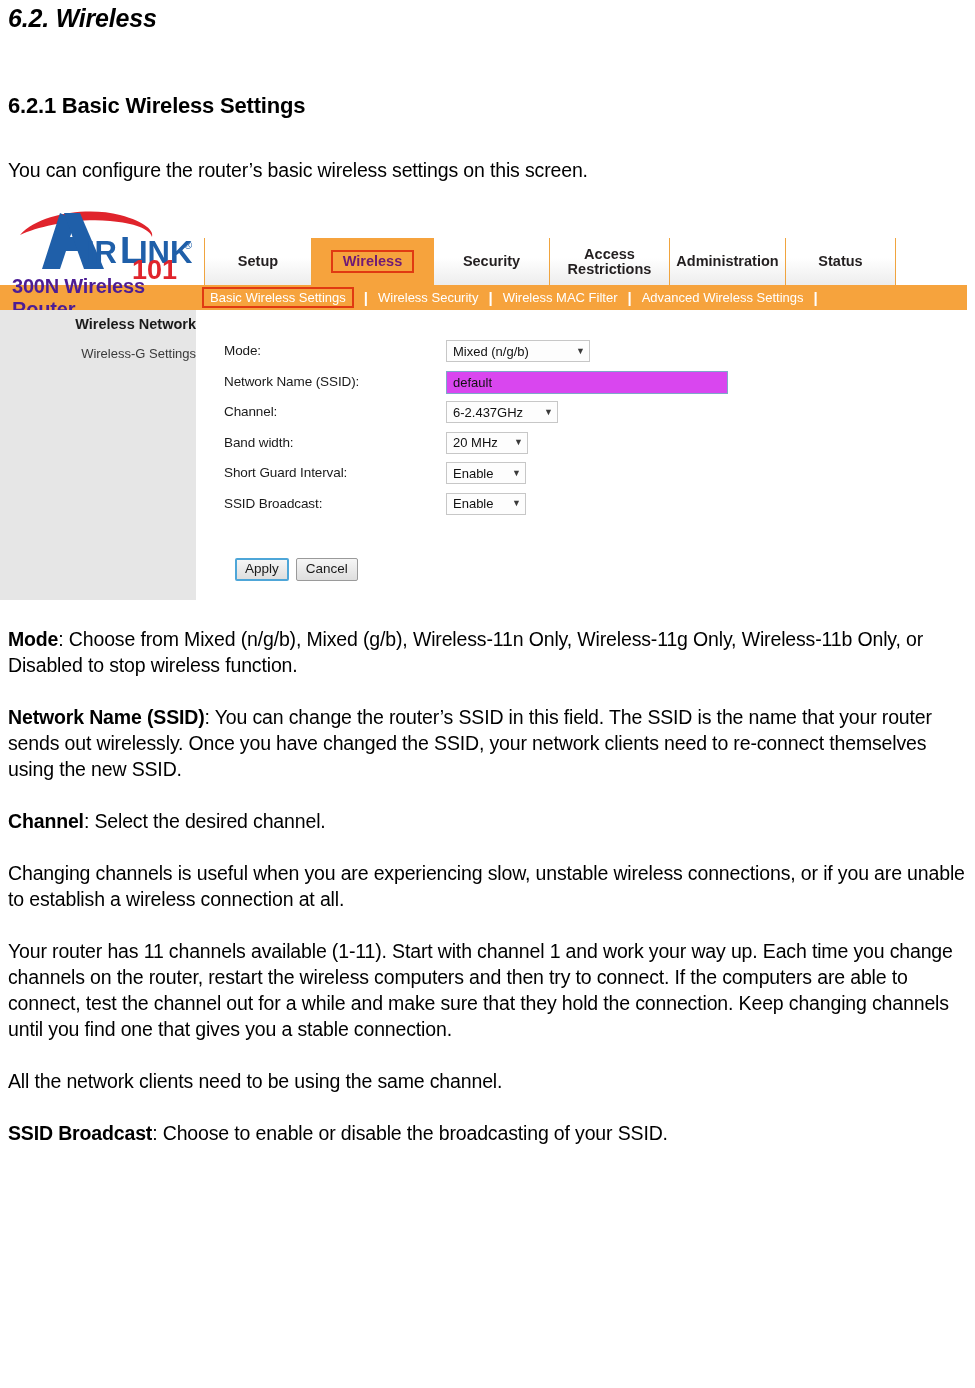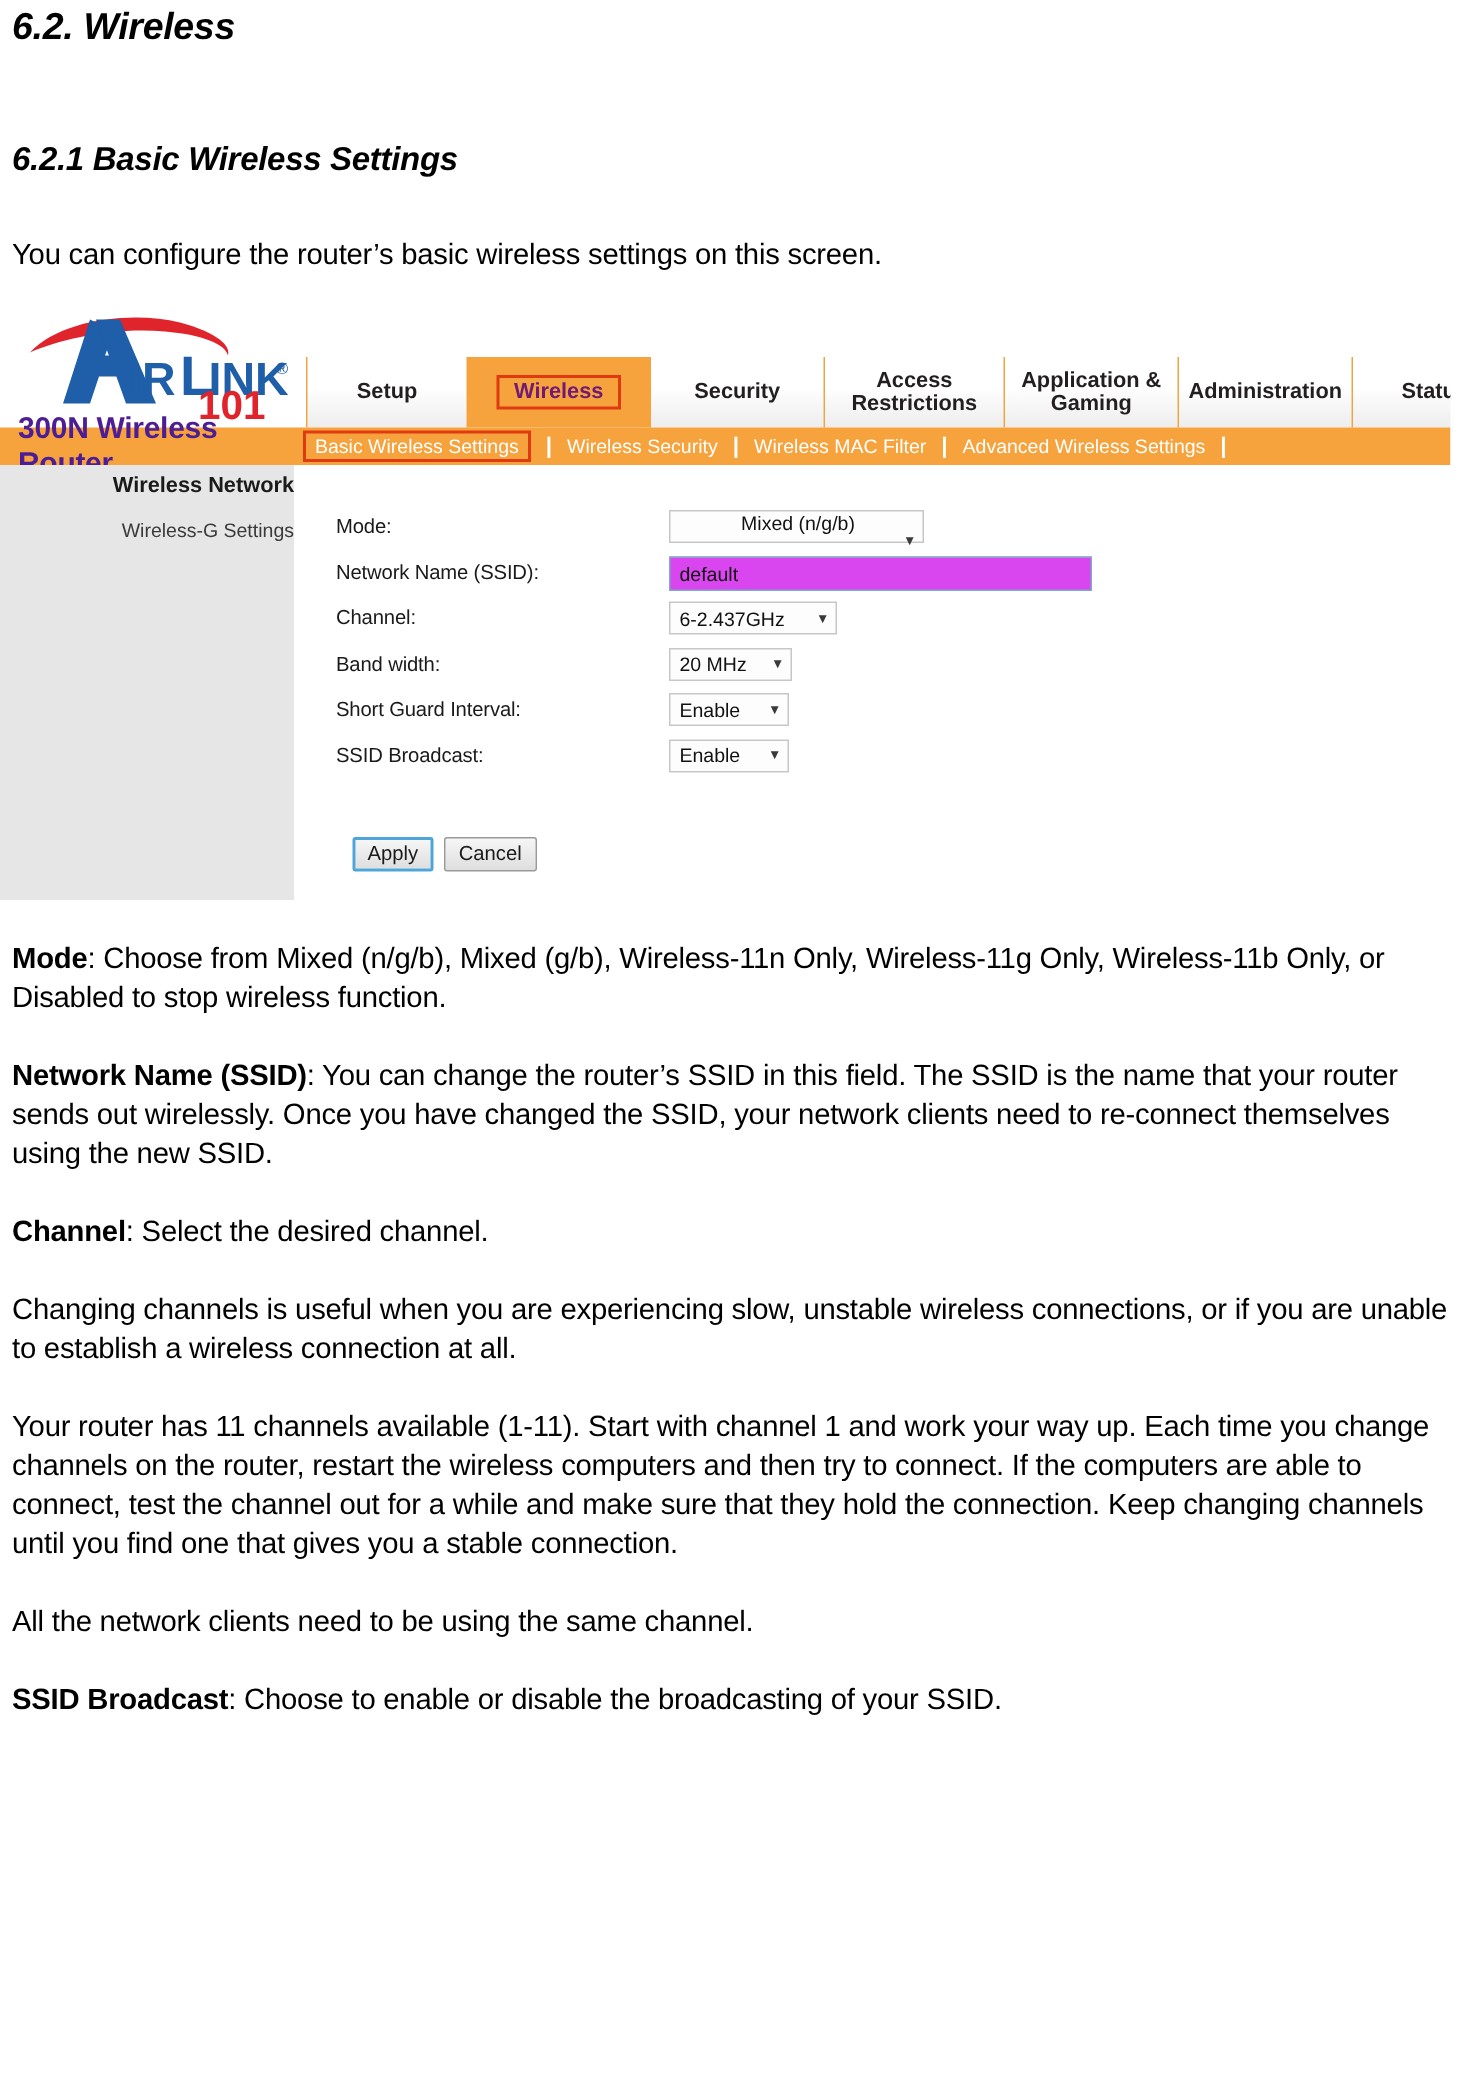--- a/index.html
+++ b/index.html
@@ -28,21 +28,20 @@
   h1.doc-h1 {
     font-size: 25px;
     font-style: italic;
     font-weight: bold;
     margin: 0;
     padding: 4px 0 0 0;
     letter-spacing: -0.2px;
   }
   h2.doc-h2 {
     font-size: 22px;
-    font-style: italic;
     font-weight: bold;
     margin: 0;
     padding: 0;
     letter-spacing: -0.2px;
   }
   p.doc-p {
     font-size: 19.5px;
     line-height: 26px;
     margin: 0;
     letter-spacing: -0.15px;
@@ -221,21 +220,21 @@
     padding: 0 4px 0 6px;
     position: relative;
   }
   .sel .caret {
     margin-left: auto;
     padding-left: 10px;
     color: #3a3a3a;
     font-size: 9px;
     line-height: 9px;
   }
-  .sel-mode  { width: 170px; flex-direction: column; }
+  .sel-mode  { width: 144px; }
   .sel-chan  { width: 112px; }
   .sel-bw    { width: 82px; }
   .sel-sgi   { width: 80px; }
   .sel-ssidb { width: 80px; }
   .txt-ssid {
     width: 282px;
     height: 23px;
     border: 1px solid #7fa8c9;
     background: #d946ef;
   }
@@ -314,25 +313,20 @@
           <span class="tab-hl">Wireless</span>
         </div>
         <div class="tab t-security">
           <span>Security</span>
         </div>
         <div class="tab t-access">
           <span>
             <span>Access</span><br><span>Restrictions</span>
           </span>
         </div>
-        <div class="tab t-app">
-          <span>
-            <span>Application &amp;</span><br><span>Gaming</span>
-          </span>
-        </div>
         <div class="tab t-admin">
           <span>Administration</span>
         </div>
         <div class="tab t-status">
           <span>Status</span>
         </div>
       </div>
     </div>
 
     <div class="subbar">

